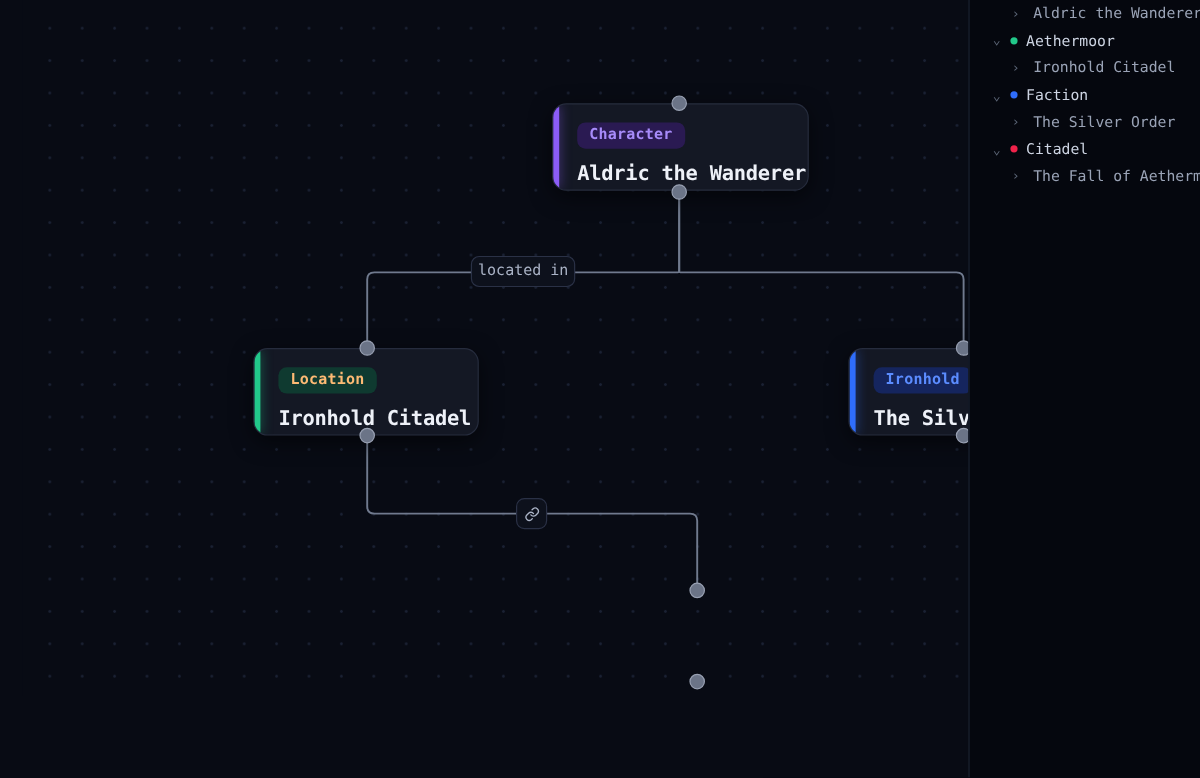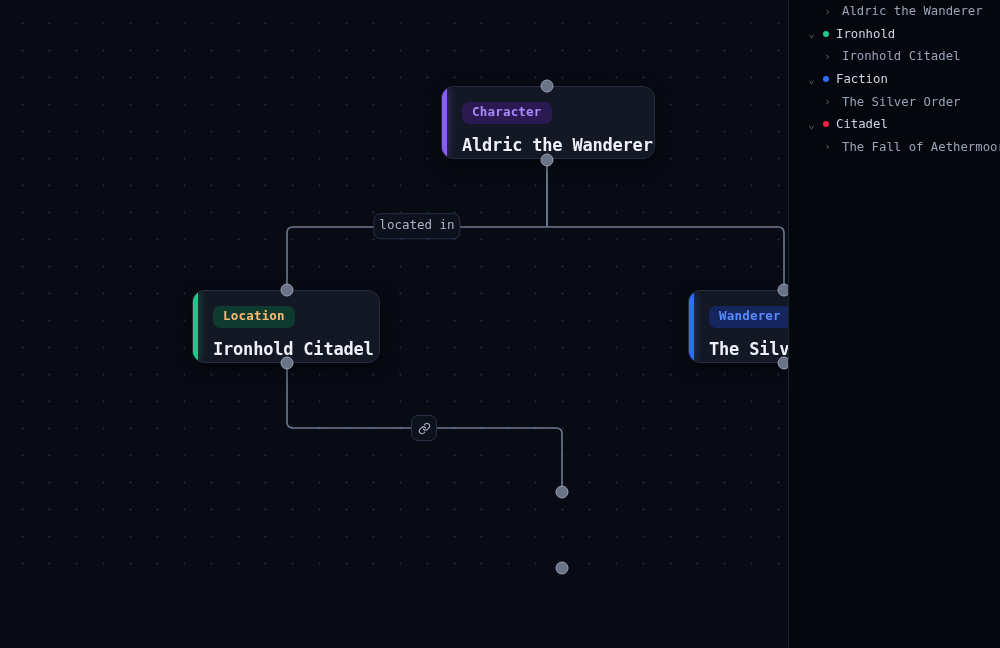--- a/index.html
+++ b/index.html
@@ -14,20 +14,21 @@
   
   #canvas {
     position:relative;
     width:788px; height:580px;
     background-color:#080b14;
     background-image:radial-gradient(circle, #1a2133 1.1px, transparent 1.2px);
     background-size:27px 27px;
     background-position:9px 10px;
     overflow:hidden;
     flex:0 0 788px;
+    margin-left:19px;
   }
 
   #edge-layer { position:absolute; inset:0; width:788px; height:648px; pointer-events:none; }
 
   
   .node {
     position:absolute;
     border-radius:12px;
     background:#141824;
     border:1px solid #262c3d;
@@ -166,21 +167,21 @@
     <div class="node n-location">
       <span class="accent"></span>
       <span class="badge">Location</span>
       <div class="node-title">Ironhold Citadel</div>
     </div>
     <span class="port" style="left:287px;top:290px;"></span>
     <span class="port" style="left:287px;top:363px;"></span>
 
     <div class="node n-faction">
       <span class="accent"></span>
-      <span class="badge">Wanderer</span>
+      <span class="badge">Ironhold</span>
       <div class="node-title">The Silver Order</div>
     </div>
     <span class="port" style="left:784px;top:290px;"></span>
     <span class="port" style="left:784px;top:363px;"></span>
 
     <span class="port" style="left:562px;top:492px;"></span>
     <span class="port" style="left:562px;top:568px;"></span>
 
     <div class="edge-label" style="left:417px;top:226px;">located in</div>
 
@@ -196,21 +197,21 @@
   <div id="sidebar">
 
     <div class="tree-row tree-child">
       <span class="chev">›</span>
       <span class="label">Aldric the Wanderer</span>
     </div>
 
     <div class="tree-row tree-group">
       <span class="chev">⌄</span>
       <span class="dot" style="background:#22c88a"></span>
-      <span class="label">Ironhold</span>
+      <span class="label">Aethermoor</span>
     </div>
 
     <div class="tree-row tree-child">
       <span class="chev">›</span>
       <span class="label">Ironhold Citadel</span>
     </div>
 
     <div class="tree-row tree-group">
       <span class="chev">⌄</span>
       <span class="dot" style="background:#2f6dfb"></span>

